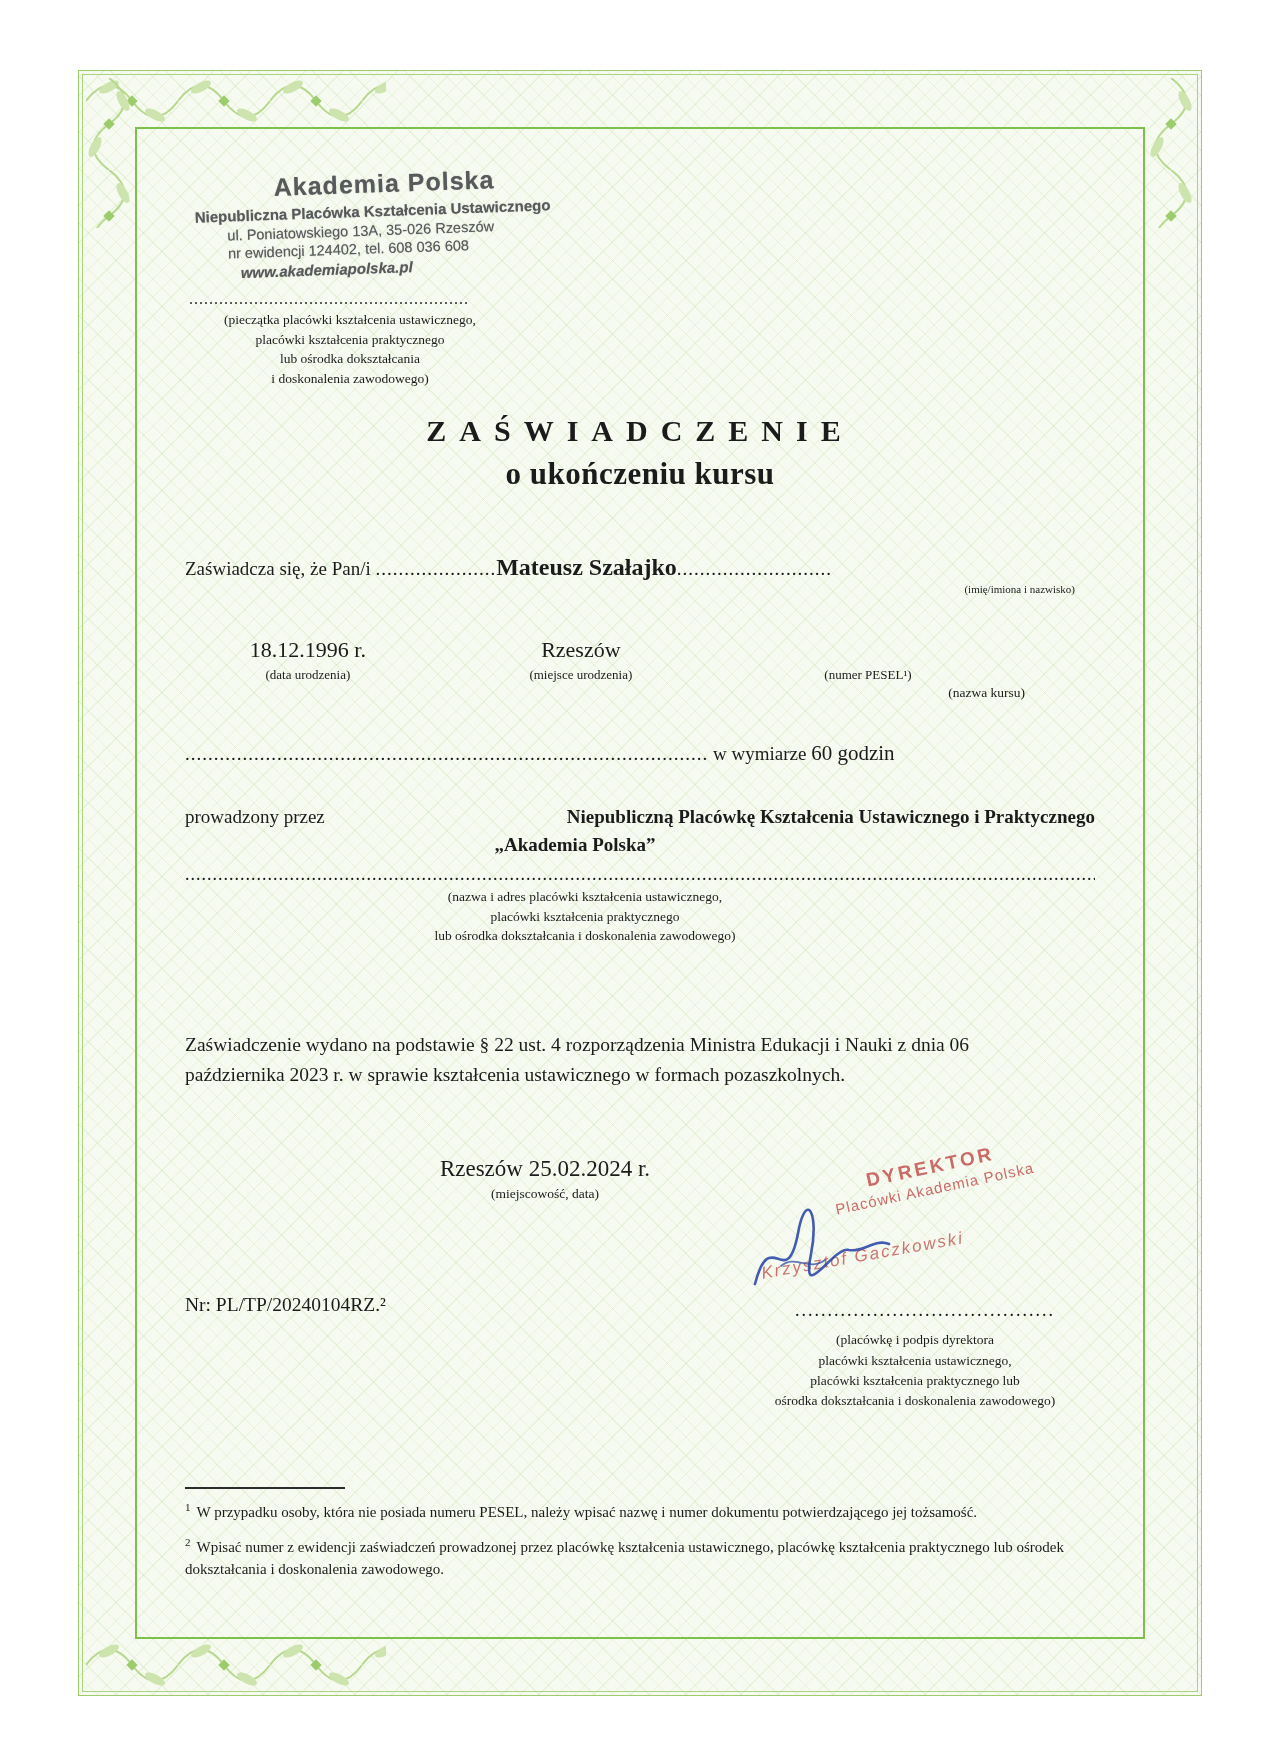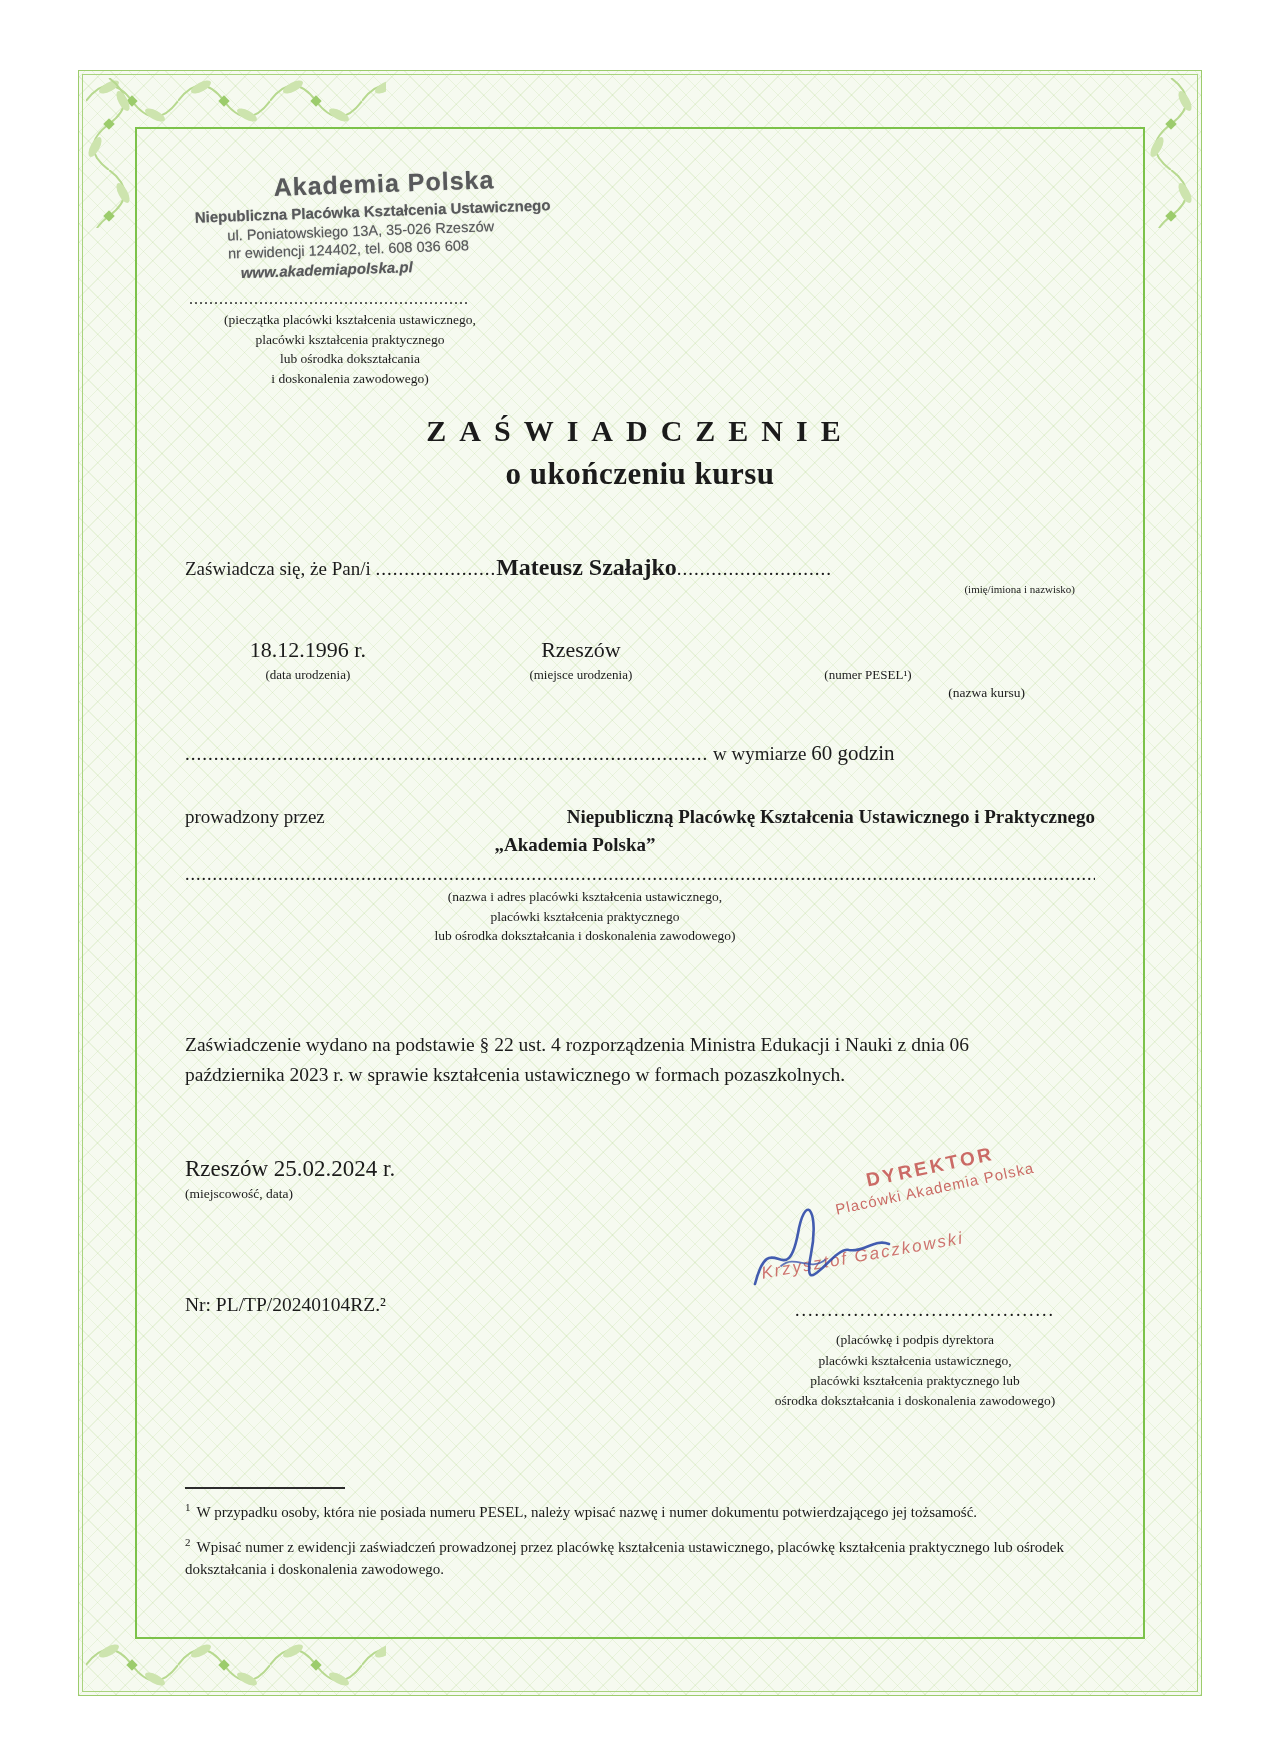--- a/index.html
+++ b/index.html
@@ -88,21 +88,21 @@
   .provider-line1 { margin-top:40px; font-size:19px; display:flex; gap:22px; white-space:nowrap;justify-content:space-between; }
   .provider-bold { font-weight:bold; }
   .provider-line2 { text-align:center; font-size:19px; font-weight:bold; margin-top:6px; margin-right:130px; }
   .provider-dots { margin-top:8px; font-size:18px; letter-spacing:1px; white-space:nowrap; overflow:hidden; }
   .provider-caption { text-align:center; font-size:13.5px; line-height:1.45; margin-top:2px; margin-right:110px; }
 
   
   .legal { margin-top:84px; font-size:19.5px; line-height:1.55; width:96%; }
 
   
-  .issue { text-align:left; margin-top:66px; margin-right:190px; }
+  .issue { text-align:center; margin-top:66px; margin-right:190px; }
   .issue-value { font-size:23px; }
   .issue-caption { font-size:13.5px; margin-top:4px; }
 
   
   .sig-area { position:relative; height:215px; margin-top:6px; }
   .red-stamp {
     position:absolute; right:62px; top:-52px;
     transform:rotate(-12deg);
     color:#c4534f; opacity:.85;
     font-family:"Liberation Sans", sans-serif;

